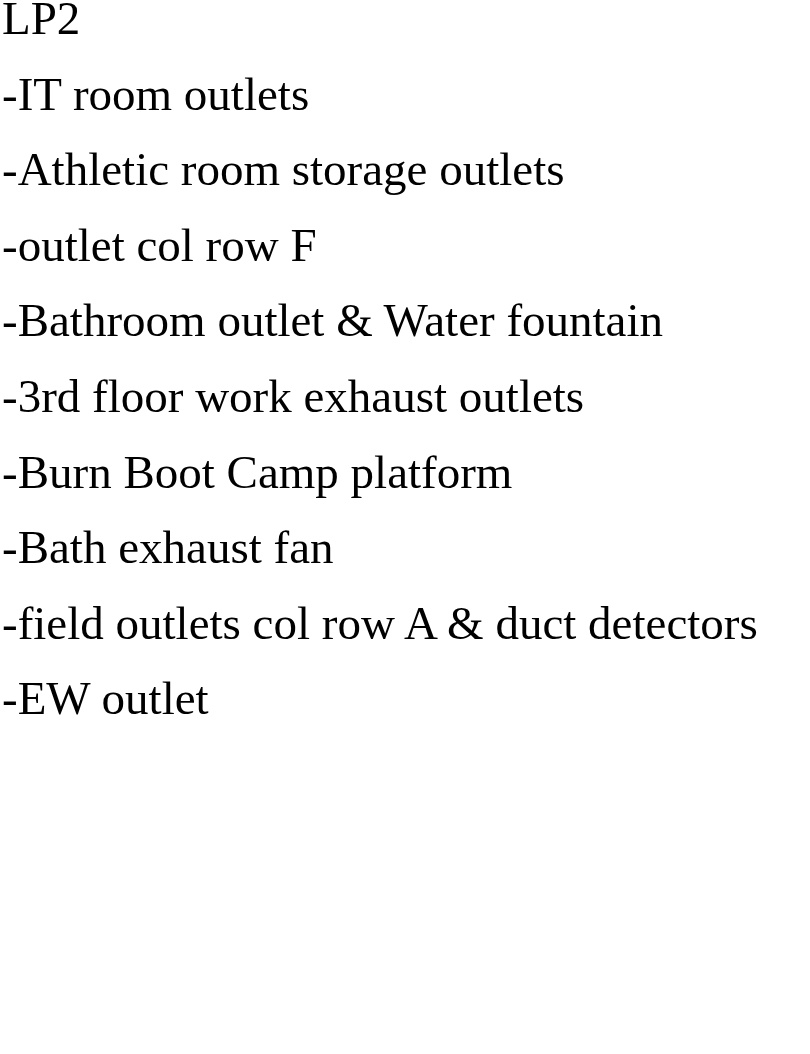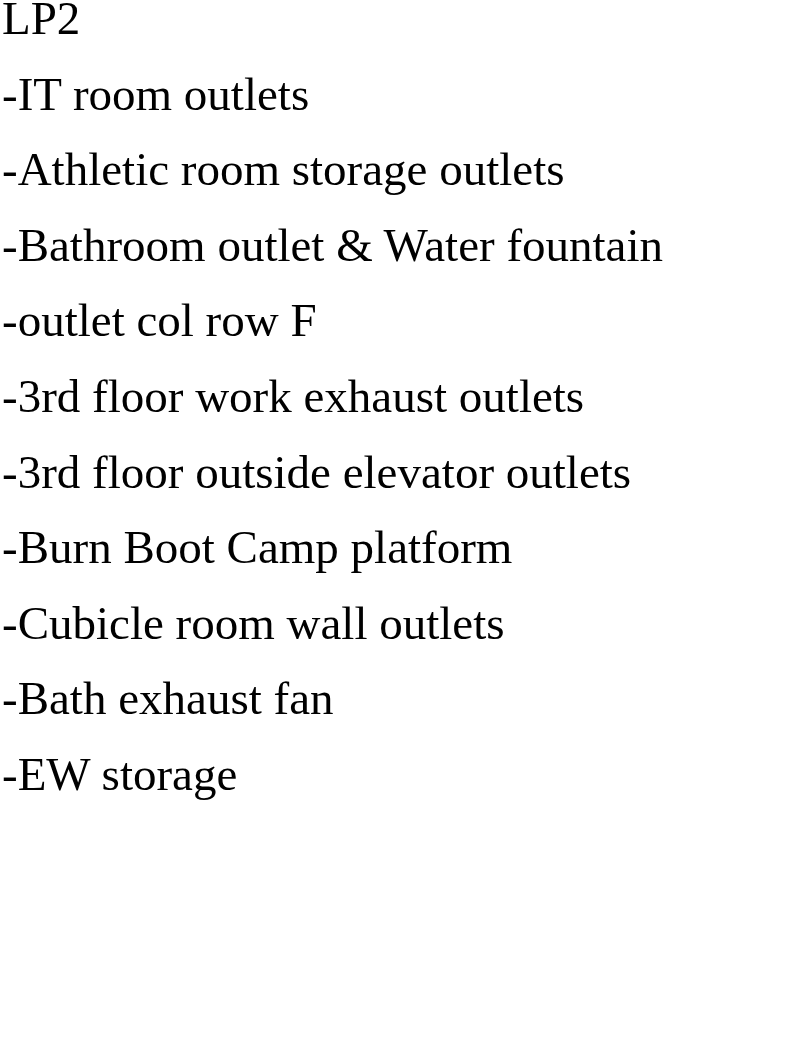--- a/index.html
+++ b/index.html
@@ -31,21 +31,20 @@
     height: 75.6px;
   }
 </style>
 </head>
 <body style="background: rgb(255, 255, 255);">
 
 <div class="page" style="color: rgb(0, 0, 0);">
   <div class="line">LP2</div>
   <div class="line">-IT room outlets</div>
   <div class="line">-Athletic room storage outlets</div>
+  <div class="line">-outlet col row F</div>
   <div class="line">-Bathroom outlet &amp; Water fountain</div>
-  <div class="line">-outlet col row F</div>
   <div class="line">-3rd floor work exhaust outlets</div>
-  <div class="line">-3rd floor outside elevator outlets</div>
   <div class="line">-Burn Boot Camp platform</div>
-  <div class="line">-Cubicle room wall outlets</div>
   <div class="line">-Bath exhaust fan</div>
-  <div class="line">-EW storage</div>
+  <div class="line">-field outlets col row A &amp; duct detectors</div>
+  <div class="line">-EW outlet</div>
 </div>
 
 </body></html>

